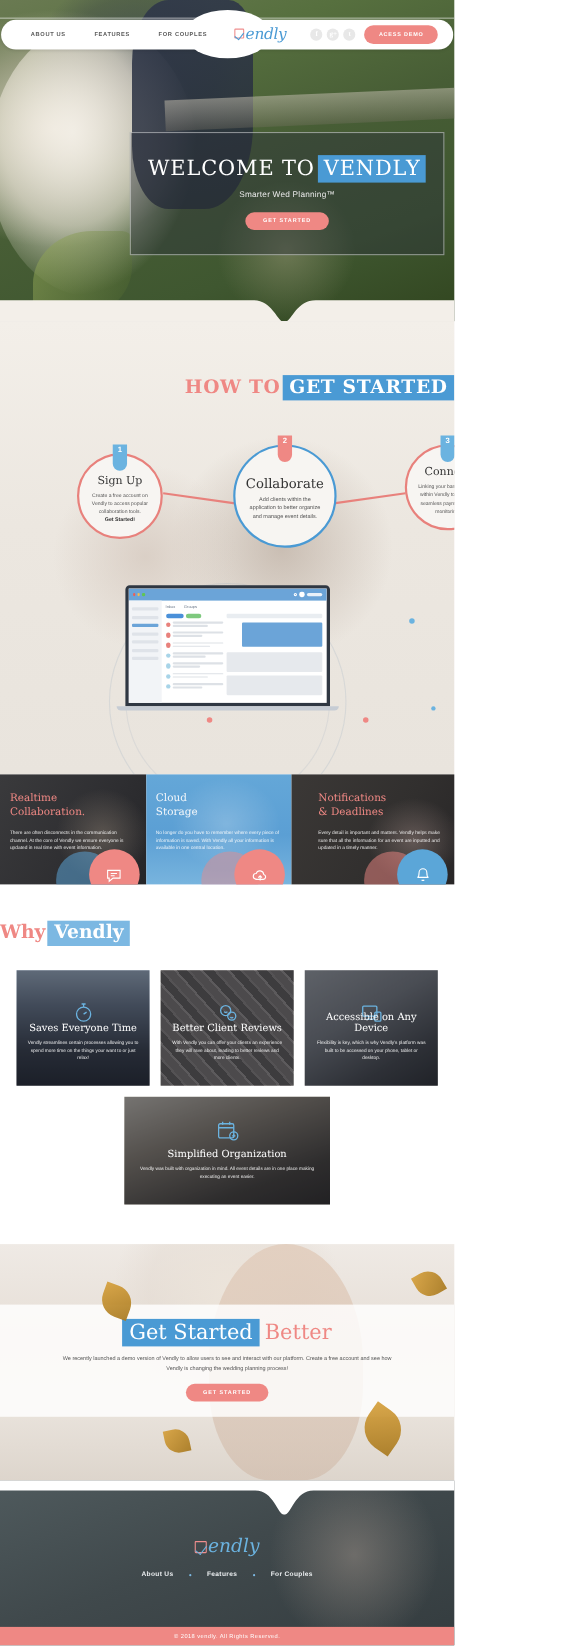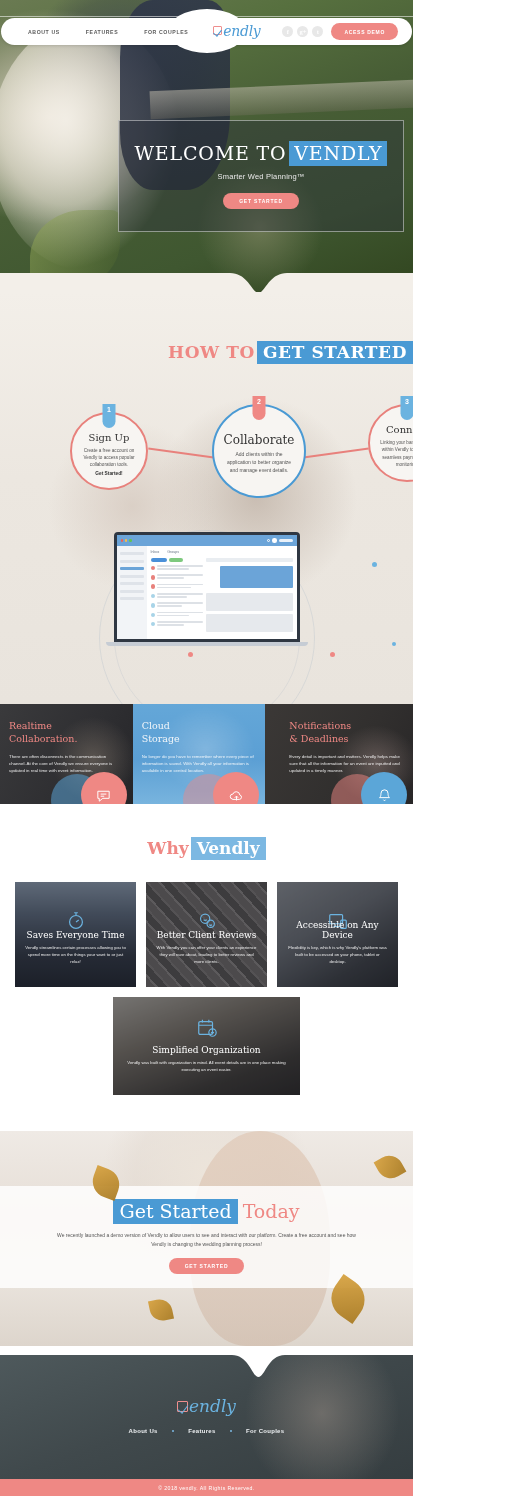--- a/index.html
+++ b/index.html
@@ -259,21 +259,21 @@
     position:absolute; right: 30px; bottom: -22px; width:52px; height:52px; border-radius:50%;
     background: rgba(90,160,210,0.55);
   }
   .panel.p2 .halo {
     position:absolute; right: 30px; bottom: -22px; width:52px; height:52px; border-radius:50%;
     background: rgba(240,136,132,0.45);
   }
 
   
   .why { background:#fff; padding-top: 34px; padding-bottom: 26px; }
-  .why-head { text-align:center; font-family:"DejaVu Serif", serif; font-size: 17px; }
+  .why-head { text-align:left; font-family:"DejaVu Serif", serif; font-size: 17px; }
   .why-head .pink { color:#ef8884; }
   .why-head .hl { background:#7cb8e2; color:#fff; padding:1px 6px 2px 6px; margin-left:2px; }
   .cards { margin-top: 24px; }
   .crow { display:flex; justify-content:center; gap: 10px; margin-bottom: 10px; }
   .card {
     position:relative; overflow:hidden;
     display:flex; flex-direction:column; align-items:center; justify-content:flex-end;
     text-align:center; padding: 0 10px 21px 10px;
   }
   .card.sm { width: 121px; height: 105px; }
@@ -652,21 +652,21 @@
 
   <section class="cta">
     <div class="cta-skin"></div>
     <div class="leaf" style="left:92px;top:38px;width:28px;height:28px;transform:rotate(20deg);"></div>
     <div class="leaf" style="left:378px;top:24px;width:24px;height:24px;transform:rotate(-30deg);"></div>
     <div class="leaf" style="left:330px;top:150px;width:36px;height:36px;transform:rotate(35deg);"></div>
     <div class="leaf" style="left:150px;top:168px;width:22px;height:22px;transform:rotate(-12deg);"></div>
 
     <div class="cta-band">
       <div class="cta-head">
-        <span class="hl">Get Started</span><span class="pink">Today</span>
+        <span class="hl">Get Started</span><span class="pink">Better</span>
       </div>
       <div class="cta-text">We recently launched a demo version of Vendly to allow users to see and interact with our platform. Create a free account and see how Vendly is changing the wedding planning process!</div>
       <button class="pill-btn">GET STARTED</button>
     </div>
   </section>
 
   <footer class="footer">
     <svg class="curve-top-white" viewBox="0 0 517 32" preserveAspectRatio="none">
       <path d="M0,0 L0,10 C70,10 185,10 232,10 C249,10 252,32 258.5,32 C265,32 268,10 285,10 C332,10 447,10 517,10 L517,0 Z" fill="#ffffff"></path>
     </svg>

